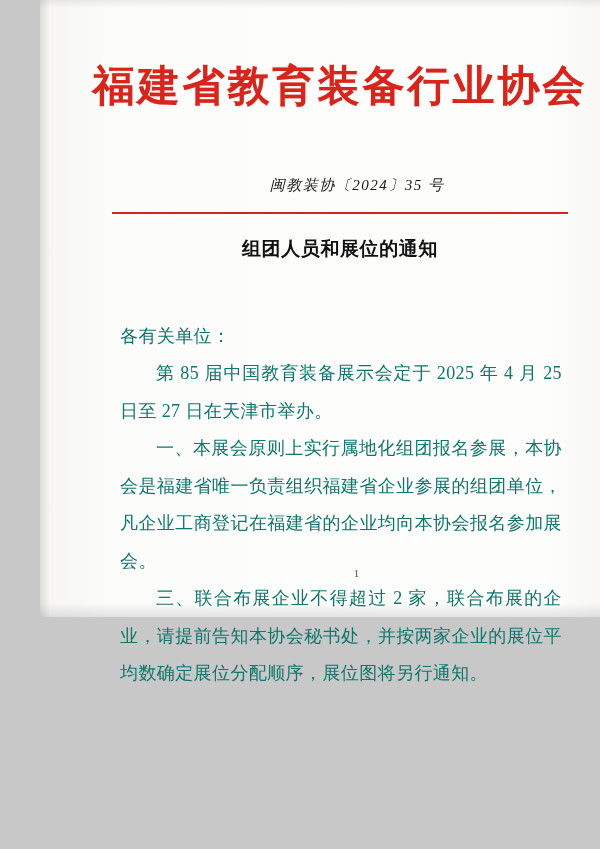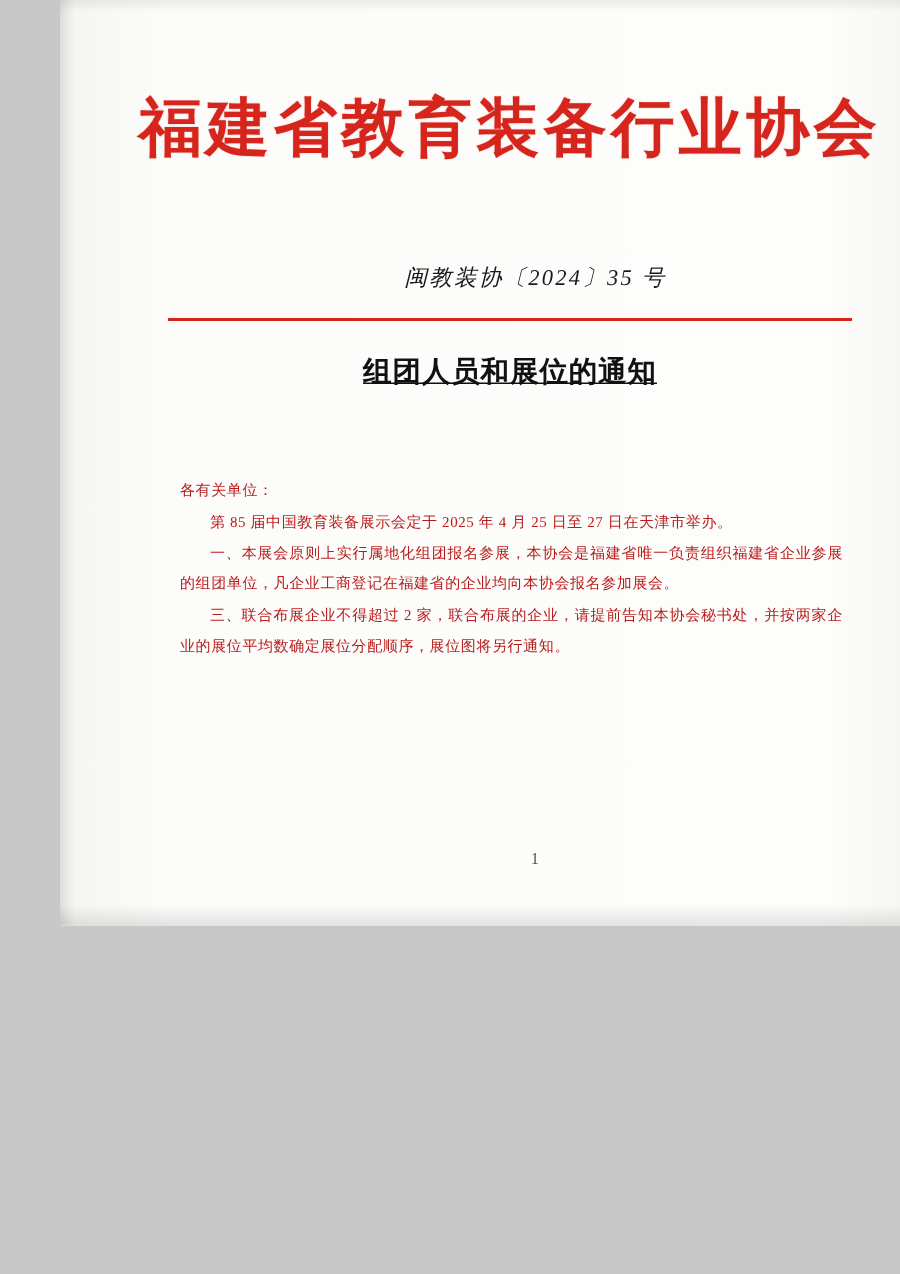--- a/index.html
+++ b/index.html
@@ -69,29 +69,28 @@
     width: 444px;
     text-align: center;
     font-size: 19px;
     font-weight: bold;
     color: #111;
     line-height: 1.75;
     letter-spacing: 0.6px;
   }
   .main-title .l2 {
     display: block;
-    text-decoration: underline;
   }
   .body-text {
     position: absolute;
     top: 318px;
     left: 80px;
     width: 442px;
-    font-size: 10px;
-    color: #b91c1c;
+    font-size: 18px;
+    color: #0f766e;
     line-height: 2.08;
     letter-spacing: 0.4px;
     text-align: justify;
   }
   .body-text p {
     margin: 0 0 0 0;
   }
   .indent {
     text-indent: 2em;
   }

